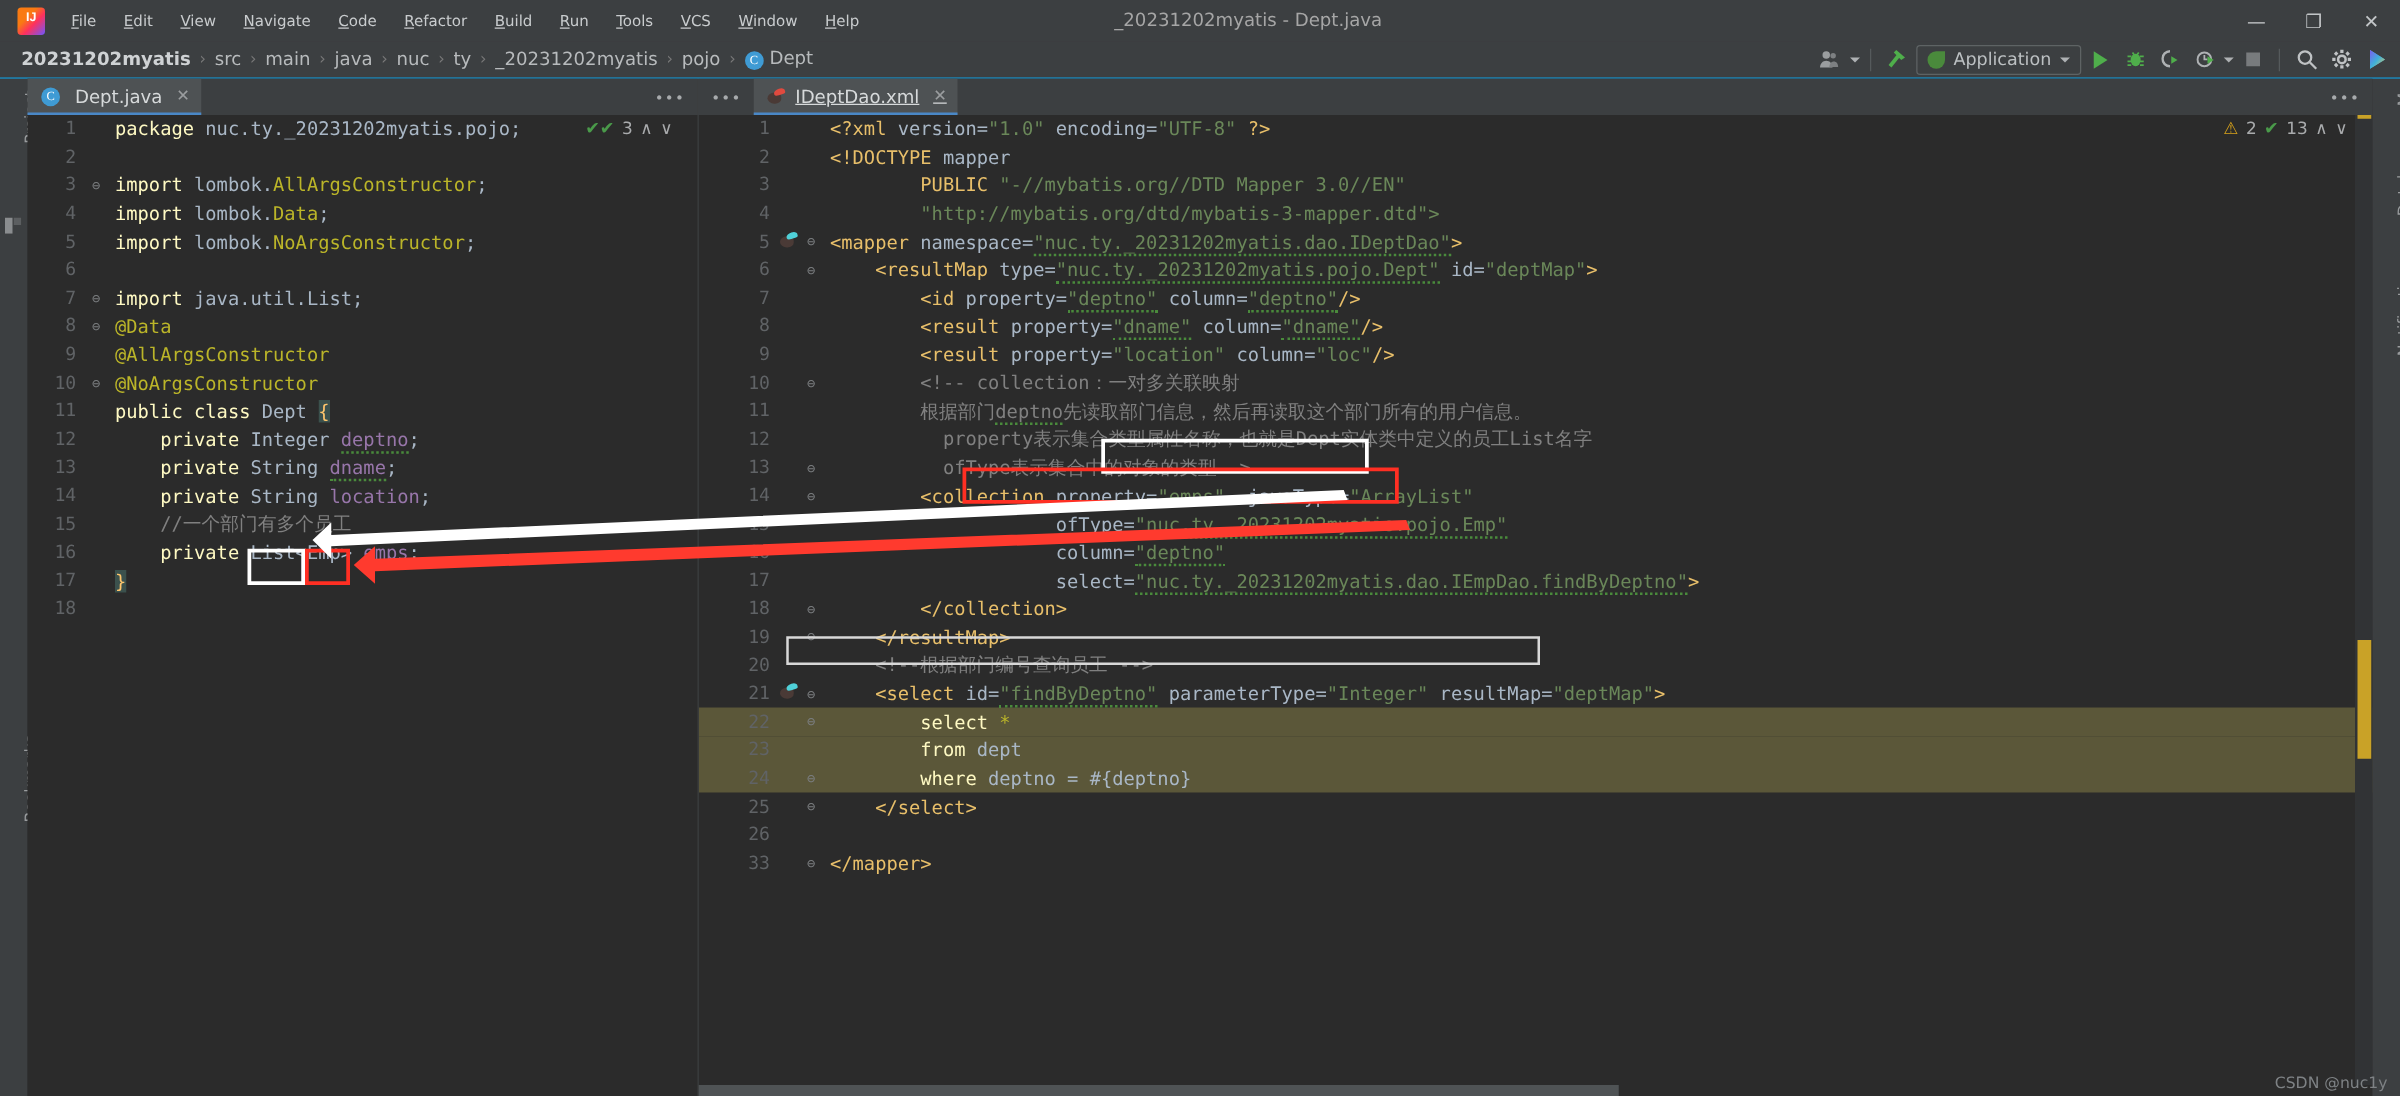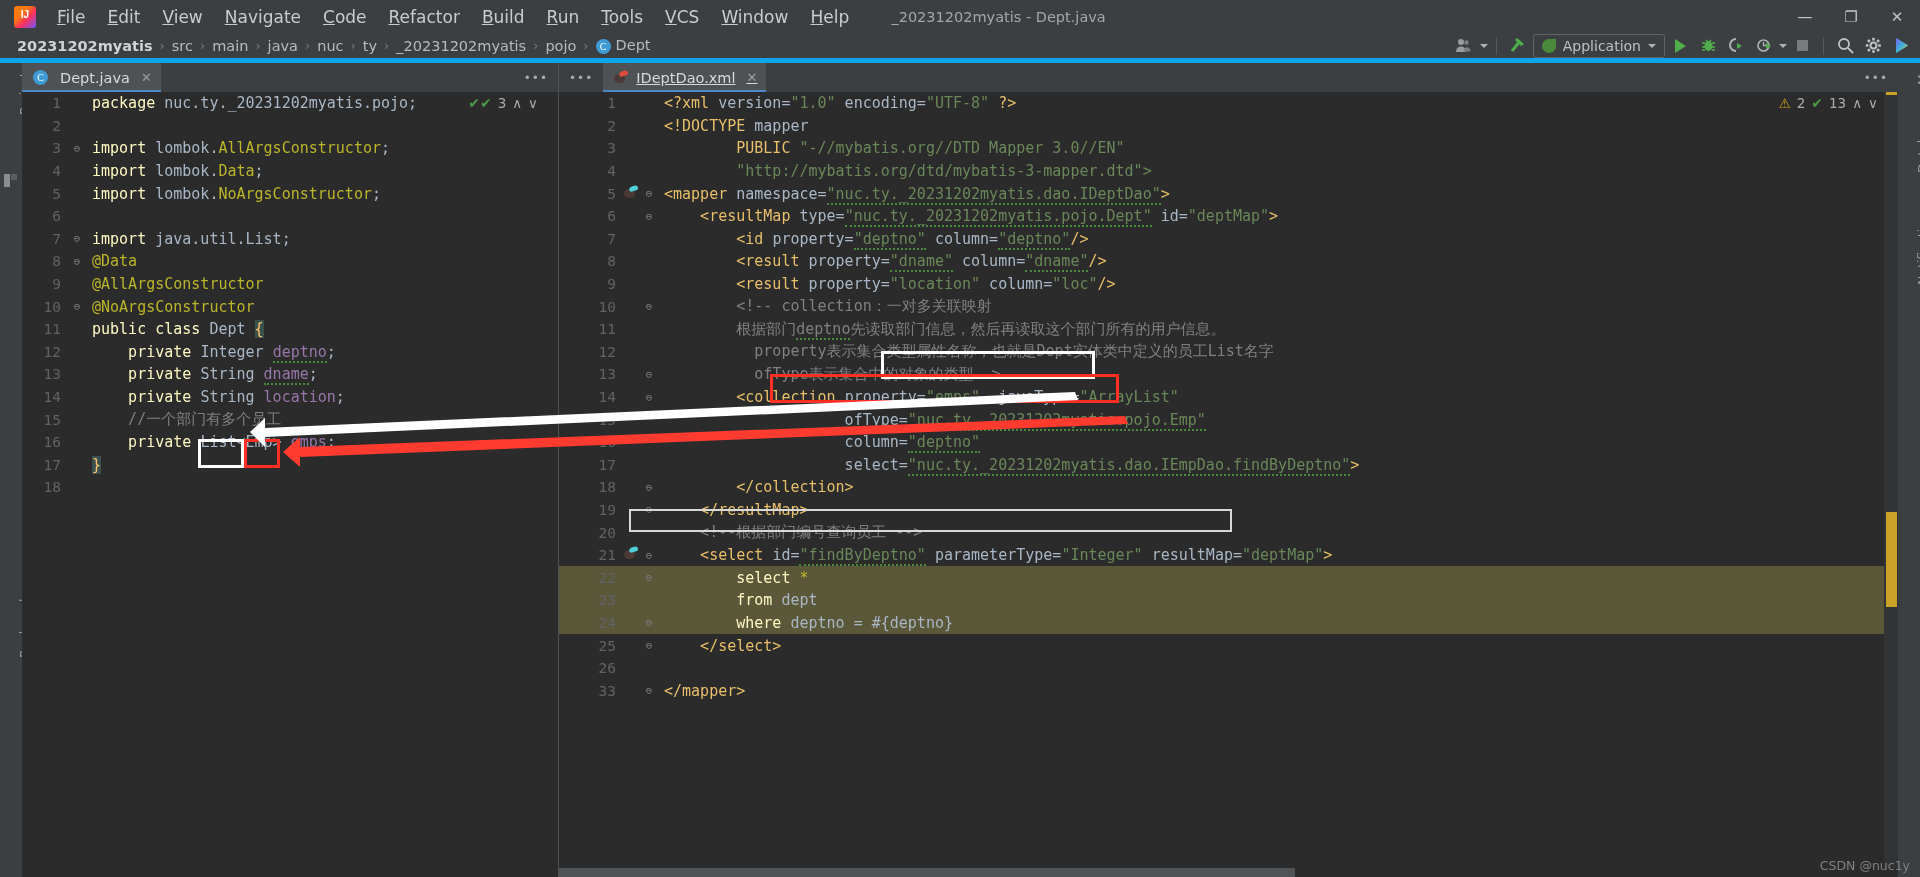--- a/index.html
+++ b/index.html
@@ -7,30 +7,30 @@
   body{ font-family:"DejaVu Sans","Liberation Sans",sans-serif; font-size:15px; color:#bbbbbb; }
 
   
   .titlebar{ height:33px; background:#3c3f41; display:flex; align-items:center; position:relative; }
   .ij-logo{ width:22px; height:22px; margin:0 10px 0 14px; border-radius:3px;
             background:linear-gradient(135deg,#f97a12 0%,#f97a12 35%,#fe315d 60%,#6b57ff 100%);
             position:relative; flex:none; }
   .ij-logo::after{ content:"IJ"; position:absolute; left:0; right:0; top:3px; text-align:center;
                    font-size:10px; font-weight:bold; color:#fff; font-family:"Liberation Sans",sans-serif;}
   .menubar{ display:flex; align-items:center; gap:0; }
-  .menubar .mi{ padding:5px 11px; color:#c9ccce; font-size:17px; cursor:default; }
+  .menubar .mi{ padding:5px 11px; color:#c9ccce; font-size:12px; cursor:default; }
   .menubar .mi u{ text-decoration:underline; }
   .wintitle{ position:absolute; left:50%; transform:translateX(-32%); color:#a6a6a6; font-size:14.5px; }
   .winbtns{ margin-left:auto; display:flex; align-items:center; }
   .winbtn{ width:46px; height:33px; display:flex; align-items:center; justify-content:center;
            color:#c2c5c7; font-size:15px; }
 
   
   .navbar{ height:30px; background:#3c3f41; display:flex; align-items:center; padding:0 6px 0 14px;
-           border-bottom:5px solid #0ea5e9; }
+           border-bottom:1px solid #0ea5e9; }
   .crumbs{ display:flex; align-items:center; font-size:14.5px; }
   .crumb{ color:#b8bbbd; padding:2px 3px; }
   .crumb.first{ font-weight:bold; color:#cfd2d4; }
   .crumb-sep{ color:#787878; margin:0 4px; font-size:13px; }
   .cls-icon{ width:15px; height:15px; border-radius:50%; background:#3f9bd4; color:#fff;
              font-size:10px; display:inline-flex; align-items:center; justify-content:center;
              margin-right:5px; font-family:"Liberation Serif",serif; }
   .nav-right{ margin-left:auto; display:flex; align-items:center; gap:2px; }
   .tb-ico{ width:26px; height:24px; display:flex; align-items:center; justify-content:center;
            color:#aeb1b3; font-size:14px; }

